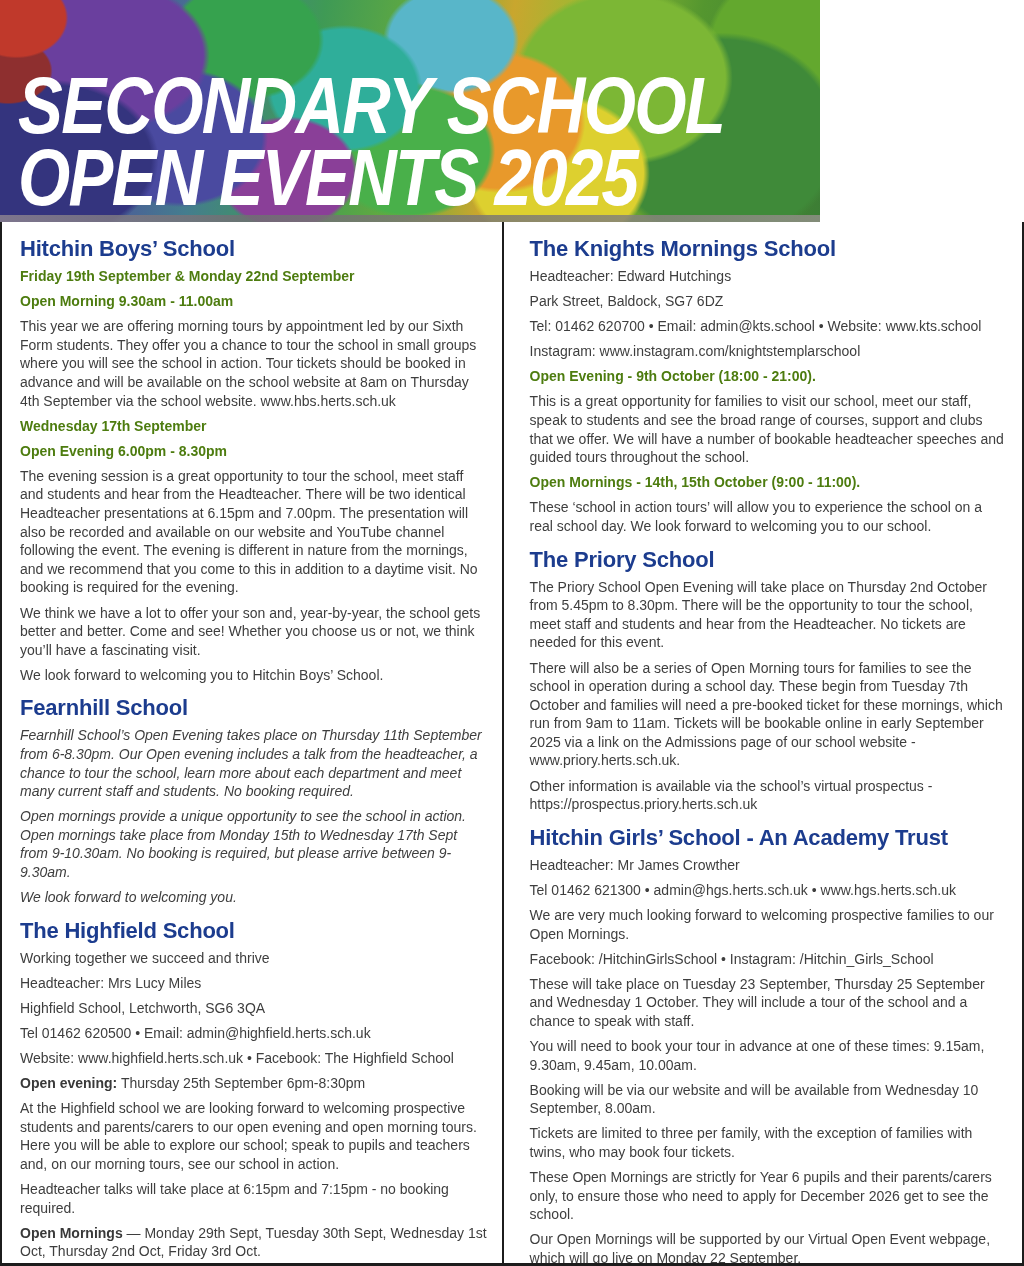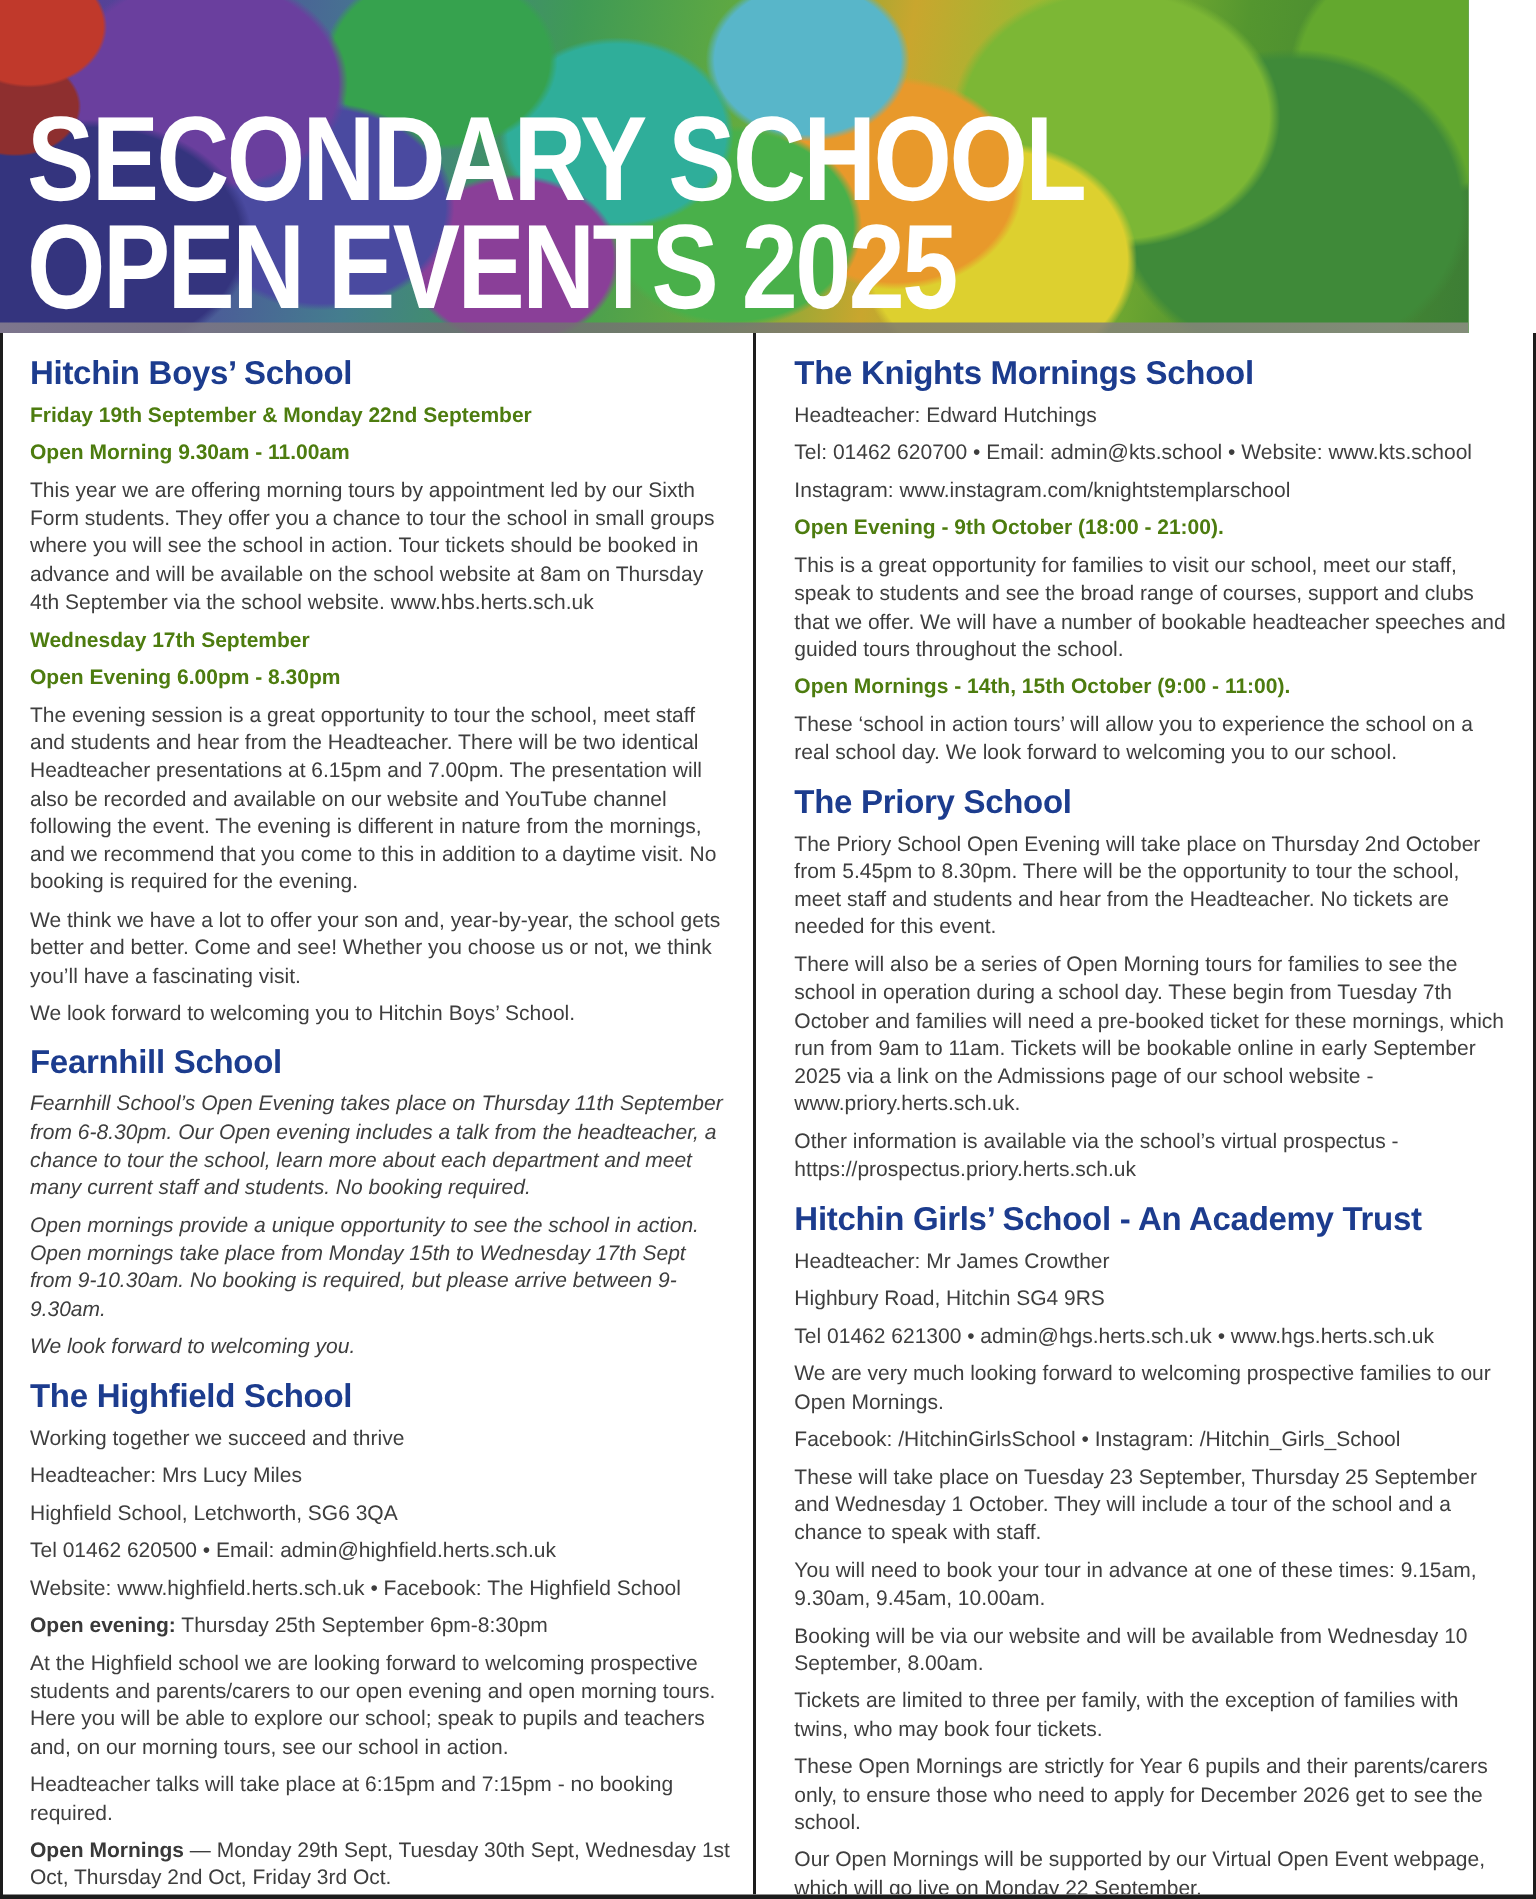--- a/index.html
+++ b/index.html
@@ -8,21 +8,21 @@
     width: 1024px;
     height: 1266px;
     overflow: hidden;
     background: #ffffff;
     font-family: "Liberation Sans", sans-serif;
   }
 
   
   .banner {
     position: relative;
-    width: 979px;
+    width: 820px;
     height: 222px;
     overflow: hidden;
     background-color: #4a9a3e;
     background-image:
       radial-gradient(ellipse 70px 55px at 2% 8%,   #c0392b 0 70%, transparent 74%),
       radial-gradient(ellipse 60px 45px at 1% 32%,  #8e2f2f 0 70%, transparent 74%),
       radial-gradient(ellipse 150px 110px at 6% 72%, #34347e 0 68%, transparent 73%),
       radial-gradient(ellipse 130px 100px at 14% 25%,#6a3f9e 0 68%, transparent 73%),
       radial-gradient(ellipse 120px 95px at 22% 62%, #4a4aa0 0 68%, transparent 73%),
       radial-gradient(ellipse 110px 85px at 30% 18%, #36a24e 0 66%, transparent 71%),
@@ -30,20 +30,21 @@
       radial-gradient(ellipse 110px 90px at 42% 40%, #2fae9a 0 66%, transparent 71%),
       radial-gradient(ellipse 120px 95px at 50% 68%, #49b04a 0 66%, transparent 71%),
       radial-gradient(ellipse 100px 80px at 55% 18%, #58b6c9 0 62%, transparent 68%),
       radial-gradient(ellipse 120px 100px at 61% 55%,#e8992b 0 66%, transparent 71%),
       radial-gradient(ellipse 130px 110px at 68% 78%,#ddd02f 0 66%, transparent 71%),
       radial-gradient(ellipse 150px 120px at 76% 35%,#7cb735 0 68%, transparent 73%),
       radial-gradient(ellipse 160px 140px at 88% 62%,#3f8a39 0 70%, transparent 75%),
       radial-gradient(ellipse 120px 110px at 97% 22%,#63a82e 0 70%, transparent 75%),
       linear-gradient(100deg, #5b3a8e 0%, #50489e 12%, #447d8e 26%, #3f9a55 38%,
                       #64ab3f 50%, #c9a62e 60%, #93bd33 70%, #54962f 82%, #3c7d35 100%);
+    font-style: italic;
   }
   .banner::after {
     content: "";
     position: absolute;
     left: 0; right: 0; bottom: 0;
     height: 7px;
     background: linear-gradient(to right, #8a8190, #6f6f73 30%, #7d7a70 60%, #8f8f85);
     opacity: 0.85;
   }
   .banner-title {
@@ -140,37 +141,37 @@
         <p>At the Highfield school we are looking forward to welcoming prospective students and parents/carers to our open evening and open morning tours. Here you will be able to explore our school; speak to pupils and teachers and, on our morning tours, see our school in action.</p>
         <p>Headteacher talks will take place at 6:15pm and 7:15pm - no booking required.</p>
         <p><strong>Open Mornings</strong> <span>— Monday 29th Sept, Tuesday 30th Sept, Wednesday 1st Oct, Thursday 2nd Oct, Friday 3rd Oct.</span></p>
         <p>We will be offering morning tours by appointment. These can be booked through the school website.</p>
       </section>
     </div>
   <div class="col col-right">
       <section>
         <h2>The Knights Mornings School</h2>
         <p>Headteacher: Edward Hutchings</p>
+        <p>Park Street, Baldock, SG7 6DZ</p>
         <p>Tel: 01462 620700 • Email: admin@kts.school • Website: www.kts.school</p>
         <p>Instagram: www.instagram.com/knightstemplarschool</p>
         <p class="bold">Open Evening - 9th October (18:00 - 21:00).</p>
         <p>This is a great opportunity for families to visit our school, meet our staff, speak to students and see the broad range of courses, support and clubs that we offer. We will have a number of bookable headteacher speeches and guided tours throughout the school.</p>
         <p class="bold">Open Mornings - 14th, 15th October (9:00 - 11:00).</p>
         <p>These ‘school in action tours’ will allow you to experience the school on a real school day. We look forward to welcoming you to our school.</p>
       </section>
       <section>
         <h2>The Priory School</h2>
         <p>The Priory School Open Evening will take place on Thursday 2nd October from 5.45pm to 8.30pm. There will be the opportunity to tour the school, meet staff and students and hear from the Headteacher. No tickets are needed for this event.</p>
         <p>There will also be a series of Open Morning tours for families to see the school in operation during a school day. These begin from Tuesday 7th October and families will need a pre-booked ticket for these mornings, which run from 9am to 11am. Tickets will be bookable online in early September 2025 via a link on the Admissions page of our school website - www.priory.herts.sch.uk.</p>
         <p>Other information is available via the school’s virtual prospectus - https://prospectus.priory.herts.sch.uk</p>
       </section>
       <section>
         <h2>Hitchin Girls’ School - An Academy Trust</h2>
         <p>Headteacher: Mr James Crowther</p>
-        <p>Highbury Road, Hitchin SG4 9RS</p>
         <p>Tel 01462 621300 • admin@hgs.herts.sch.uk • www.hgs.herts.sch.uk</p>
         <p>We are very much looking forward to welcoming prospective families to our Open Mornings.</p>
         <p>Facebook: /HitchinGirlsSchool • Instagram: /Hitchin_Girls_School</p>
         <p>These will take place on Tuesday 23 September, Thursday 25 September and Wednesday 1 October. They will include a tour of the school and a chance to speak with staff.</p>
         <p>You will need to book your tour in advance at one of these times: 9.15am, 9.30am, 9.45am, 10.00am.</p>
         <p>Booking will be via our website and will be available from Wednesday 10 September, 8.00am.</p>
         <p>Tickets are limited to three per family, with the exception of families with twins, who may book four tickets.</p>
         <p>These Open Mornings are strictly for Year 6 pupils and their parents/carers only, to ensure those who need to apply for December 2026 get to see the school.</p>
         <p>Our Open Mornings will be supported by our Virtual Open Event webpage, which will go live on Monday 22 September.</p>
       </section>

